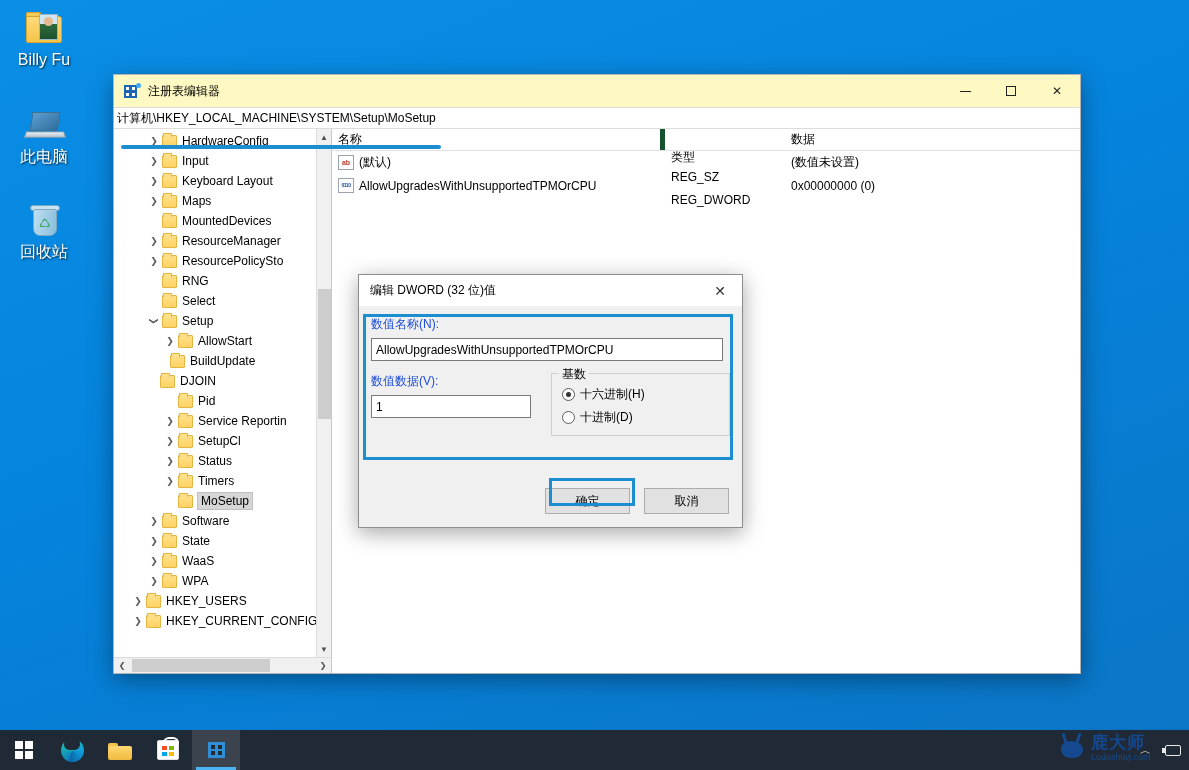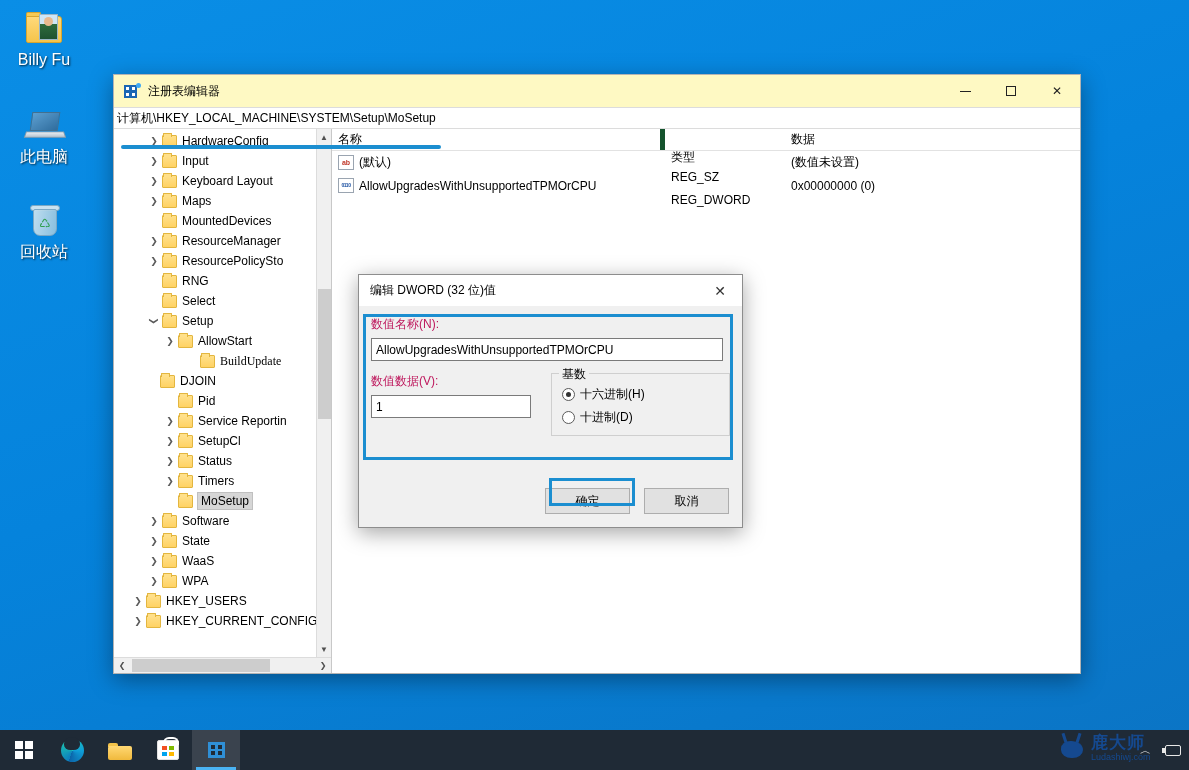--- a/index.html
+++ b/index.html
@@ -229,21 +229,21 @@
     height: 31px; flex: 0 0 31px; background: #fff;
     display: flex; align-items: center; padding-left: 11px;
   }
   .dlg-title .t { font-size: 12px; color: #000; }
   .dlg-title .sp { flex: 1; }
   .dlg-title .x {
     width: 44px; height: 30px; display: flex; align-items: center;
     justify-content: center; font-size: 14px; color: #333;
   }
   .dlg-body { flex: 1; padding: 10px 12px 0 12px; position: relative; }
-  .fld-label { font-size: 12px; color: #be185d; margin-bottom: 5px; }
+  .fld-label { font-size: 12px; color: #1d4ed8; margin-bottom: 5px; }
   .txtinput {
     height: 23px; border: 1px solid #7a7a7a; background: #fff;
     font-size: 12px; color: #000; display: flex; align-items: center;
     padding-left: 4px;
   }
   .name-input { width: 352px; }
   .row2 { display: flex; margin-top: 12px; }
   .row2 .left { width: 168px; flex: 0 0 168px; }
   .data-input { width: 160px; }
   .fieldset {
@@ -500,21 +500,21 @@
             <div class="tnode" style="padding-left: 32px;">
               <span class="exp" style="transform: rotate(90deg);">❯</span>
               <span class="fold"></span>
               <span class="nm">Setup</span>
             </div>
             <div class="tnode" style="padding-left: 48px;">
               <span class="exp">❯</span>
               <span class="fold"></span>
               <span class="nm">AllowStart</span>
             </div>
-            <div class="tnode" style="padding-left: 70px; font-family: Liberation Serif, serif;">
+            <div class="tnode" style="padding-left: 40px;">
               <span class="exp"></span>
               <span class="fold"></span>
               <span class="nm">BuildUpdate</span>
             </div>
             <div class="tnode" style="padding-left: 30px;">
               <span class="exp"></span>
               <span class="fold"></span>
               <span class="nm">DJOIN</span>
             </div>
             <div class="tnode" style="padding-left: 48px;">

